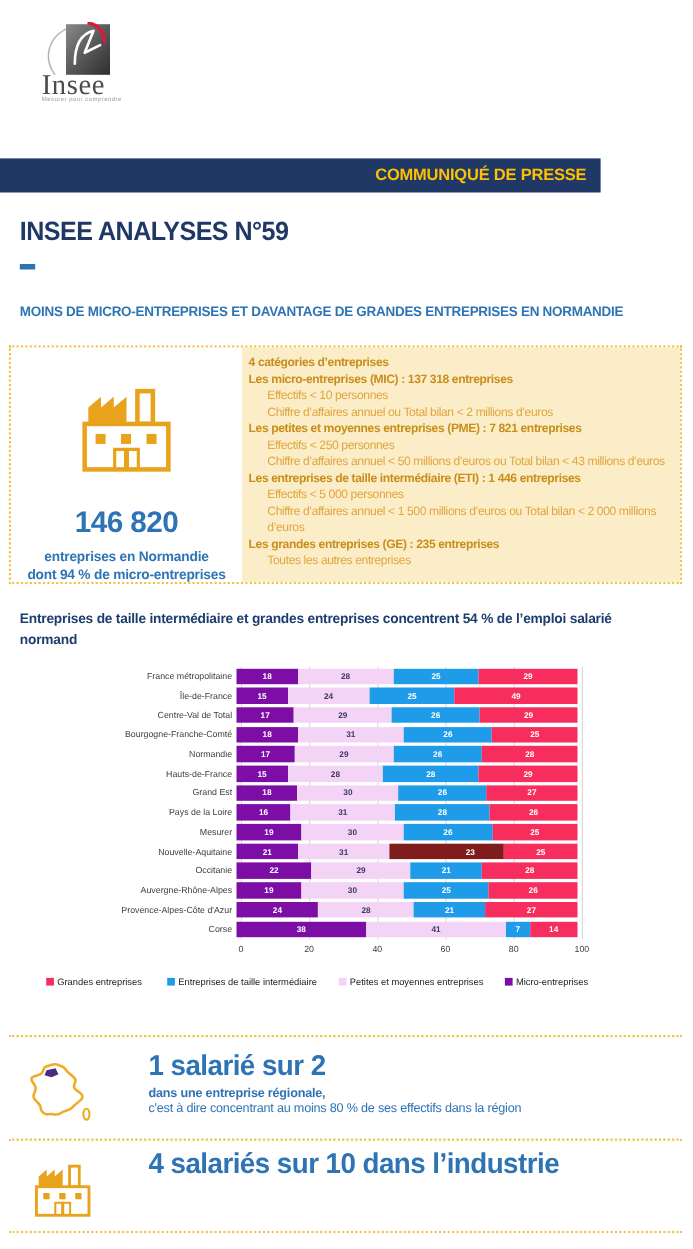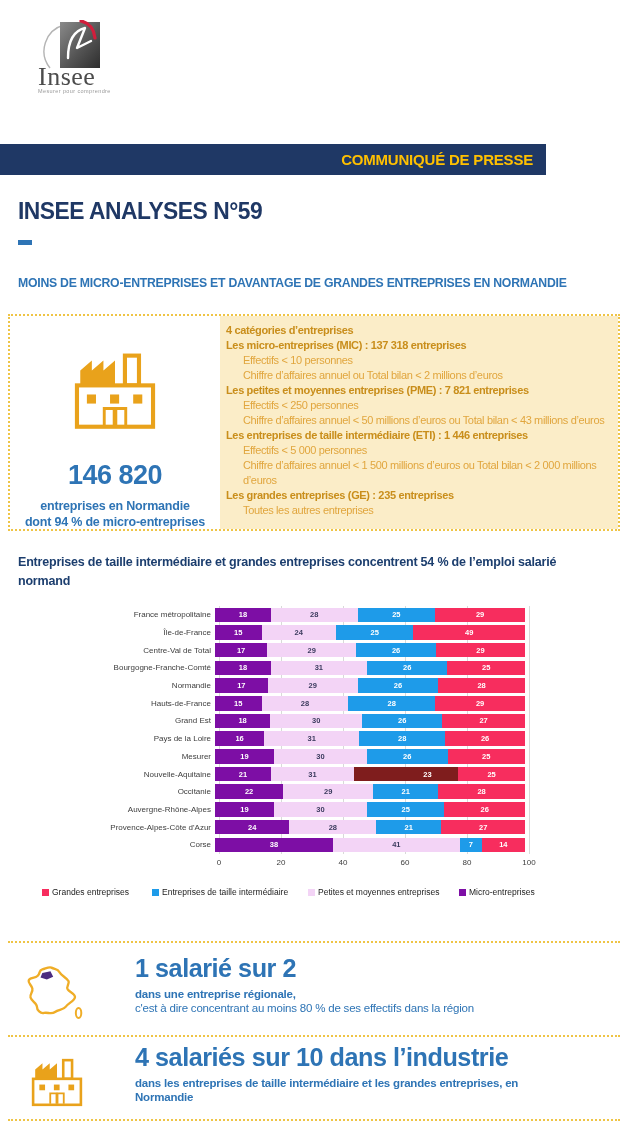--- a/index.html
+++ b/index.html
@@ -326,15 +326,14 @@
     <rect x="64" y="4" width="17" height="36" fill="#ffffff" stroke="#E9A21B" stroke-width="5"></rect>
     <rect x="6" y="40" width="92" height="50" fill="#ffffff" stroke="#E9A21B" stroke-width="5"></rect>
     <rect x="18" y="51" width="11" height="11" fill="#E9A21B"></rect>
     <rect x="46" y="51" width="11" height="11" fill="#E9A21B"></rect>
     <rect x="74" y="51" width="11" height="11" fill="#E9A21B"></rect>
     <path d="M39,88 L39,68 L51,68 L51,88" fill="none" stroke="#E9A21B" stroke-width="3.5"></path>
     <path d="M53,88 L53,68 L65,68 L65,88" fill="none" stroke="#E9A21B" stroke-width="3.5"></path>
   </svg>
   <div class="fact-text" style="top:1042px;width:440px;">
     <div class="fact-headline">4 salariés sur 10 dans l’industrie</div>
-    <div class="fact-bold" style="width:425px;">dans les entreprises de taille intermédiaire et les grandes entreprises, en Normandie</div>
   </div>
 </div>
 
 </body></html>

